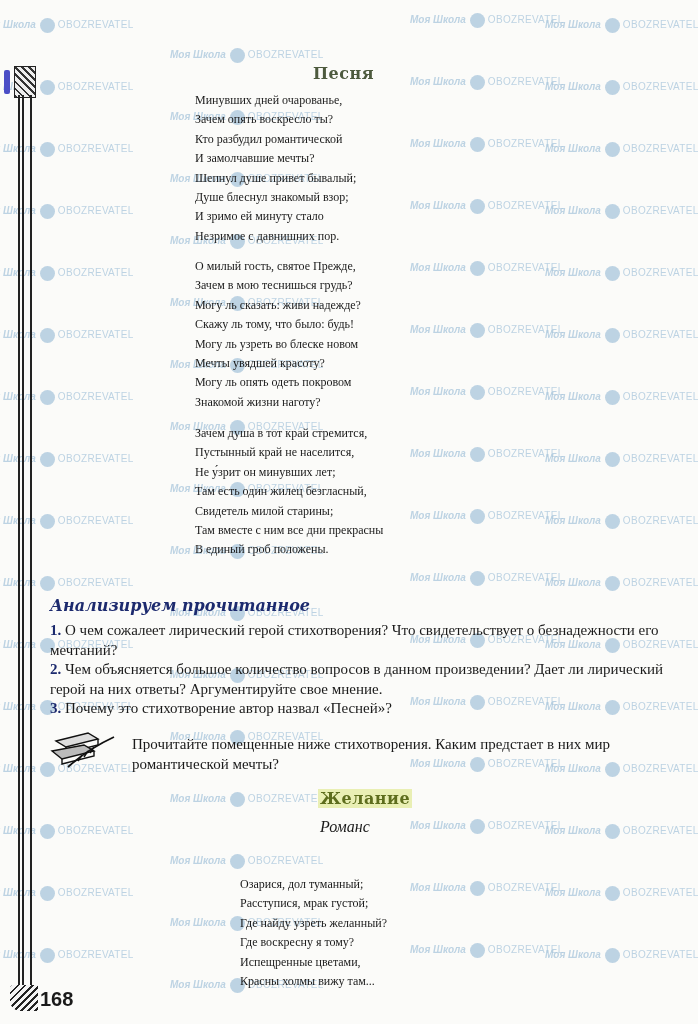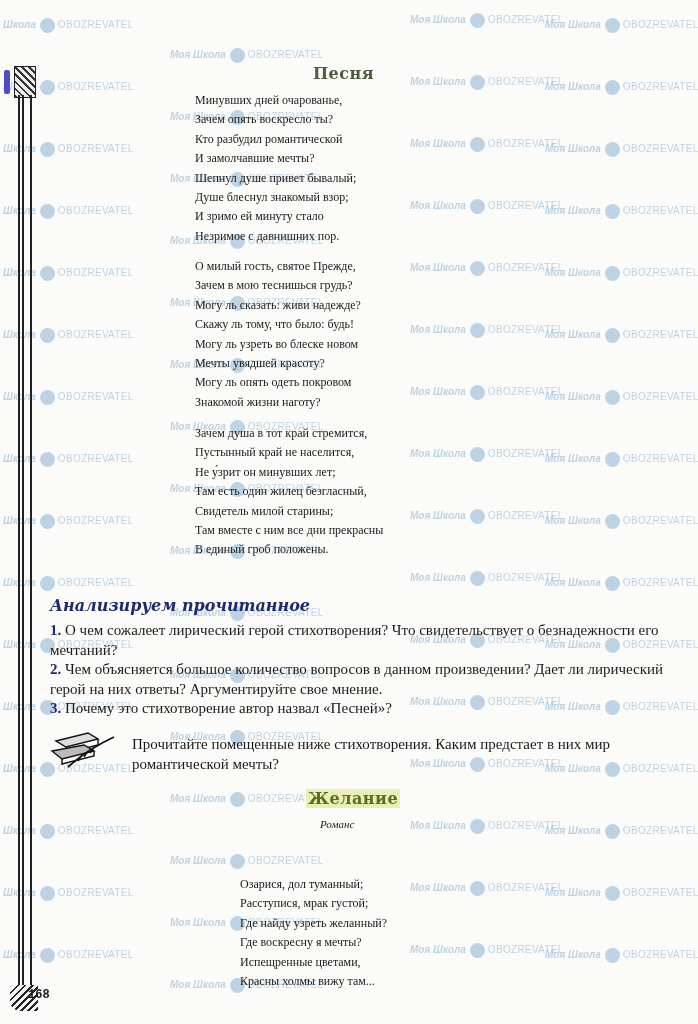--- a/index.html
+++ b/index.html
@@ -11,31 +11,31 @@
   }
   .wm { position: absolute; font-family: "Liberation Sans", sans-serif; font-size: 10px; color: #a9c6dc; white-space: nowrap; opacity: .75; pointer-events: none; }
   .wm .school { font-style: italic; font-weight: bold; margin-right: 4px; }
   .wm .circ { display: inline-block; width: 15px; height: 15px; border-radius: 50%; background: #a9c6dc; vertical-align: middle; margin-right: 3px; }
   .wm .brand { letter-spacing: .3px; }
   .rail { position: absolute; left: 18px; top: 95px; width: 10px; height: 905px; border-left: 2px solid #222; border-right: 2px solid #222; }
   .rail:after { content: ""; position: absolute; left: 2px; top: 0; width: 2px; height: 100%; background: #222; }
   .ornament-top { position: absolute; left: 14px; top: 66px; width: 20px; height: 30px; border: 1px solid #222; background: repeating-linear-gradient(45deg,#333 0 2px,#eee 2px 5px); }
   .ornament-bot { position: absolute; left: 10px; top: 985px; width: 28px; height: 26px; background: repeating-linear-gradient(135deg,#222 0 2px,#f4f4f4 2px 5px); border-radius: 4px 0 0 10px; }
   .blue-mark { position: absolute; left: 4px; top: 70px; width: 6px; height: 24px; background: #4b4ec6; border-radius: 2px; }
-  .page-num { position: absolute; left: 28px; top: 988px; font-family: Liberation Mono, monospace; font-weight: bold; font-size: 12px; }
+  .page-num { position: absolute; left: 40px; top: 988px; font-family: Liberation Sans, sans-serif; font-weight: bold; font-size: 20px; }
   .poem-title { position: absolute; font-family: "DejaVu Serif", serif; font-weight: bold; font-size: 16px; color: #4d5a3e; letter-spacing: .5px; }
-  .poem-title.green { color: #5d6d1d; background: #e9efb4; padding: 0 2px; }
+  .poem-title.green { color: #5d6d1d; background: #e9efb4; padding: 0 2px; margin-left: 12px; }
   .stanza { position: absolute; font-size: 12px; line-height: 19.4px; }
   .stanza div { white-space: nowrap; }
   .sec-heading { position: absolute; left: 50px; top: 596px; font-family: "DejaVu Serif", serif; font-style: italic; font-weight: bold; font-size: 16px; color: #1c2a6e; }
   .questions { position: absolute; left: 50px; top: 621px; width: 632px; font-size: 15px; line-height: 19.5px; }
   .questions b { color: #1c2a6e; }
   .task-icon { position: absolute; left: 48px; top: 727px; width: 70px; height: 42px; }
   .task-text { position: absolute; left: 132px; top: 735px; width: 555px; font-size: 15px; line-height: 19.5px; }
-  .subtitle { position: absolute; left: 320px; top: 818px; font-style: italic; font-size: 11px; }
+  .subtitle { position: absolute; left: 320px; top: 818px; font-style: italic; font-size: 16px; }
 </style>
 </head>
 <body>
 
 <div id="wm-layer">
     <div class="wm" style="left: -20px; top: 18px;"><span class="school">Моя Школа</span><span class="circ"></span><span class="brand">OBOZREVATEL</span></div>
     <div class="wm" style="left: 170px; top: 48px;"><span class="school">Моя Школа</span><span class="circ"></span><span class="brand">OBOZREVATEL</span></div>
     <div class="wm" style="left: 410px; top: 13px;"><span class="school">Моя Школа</span><span class="circ"></span><span class="brand">OBOZREVATEL</span></div>
     <div class="wm" style="left: 545px; top: 18px;"><span class="school">Моя Школа</span><span class="circ"></span><span class="brand">OBOZREVATEL</span></div>
     <div class="wm" style="left: -20px; top: 80px;"><span class="school">Моя Школа</span><span class="circ"></span><span class="brand">OBOZREVATEL</span></div>
@@ -160,16 +160,16 @@
 </svg>
 <div class="task-text">Прочитайте помещенные ниже стихотворения. Каким предстает в них мир романтической мечты?</div>
 
 <div class="poem-title green" style="left:306px;top:789px;">Желание</div>
 <div class="subtitle">Романс</div>
 
 <div class="stanza" style="left:240px;top:875px;">
   <div>Озарися, дол туманный;</div>
   <div>Расступися, мрак густой;</div>
   <div>Где найду узреть желанный?</div>
-  <div>Где воскресну я мечты?</div>
+  <div>Где воскресну я тому?</div>
   <div>Испещренные цветами,</div>
   <div>Красны холмы вижу там...</div>
 </div>
 
 </body></html>

